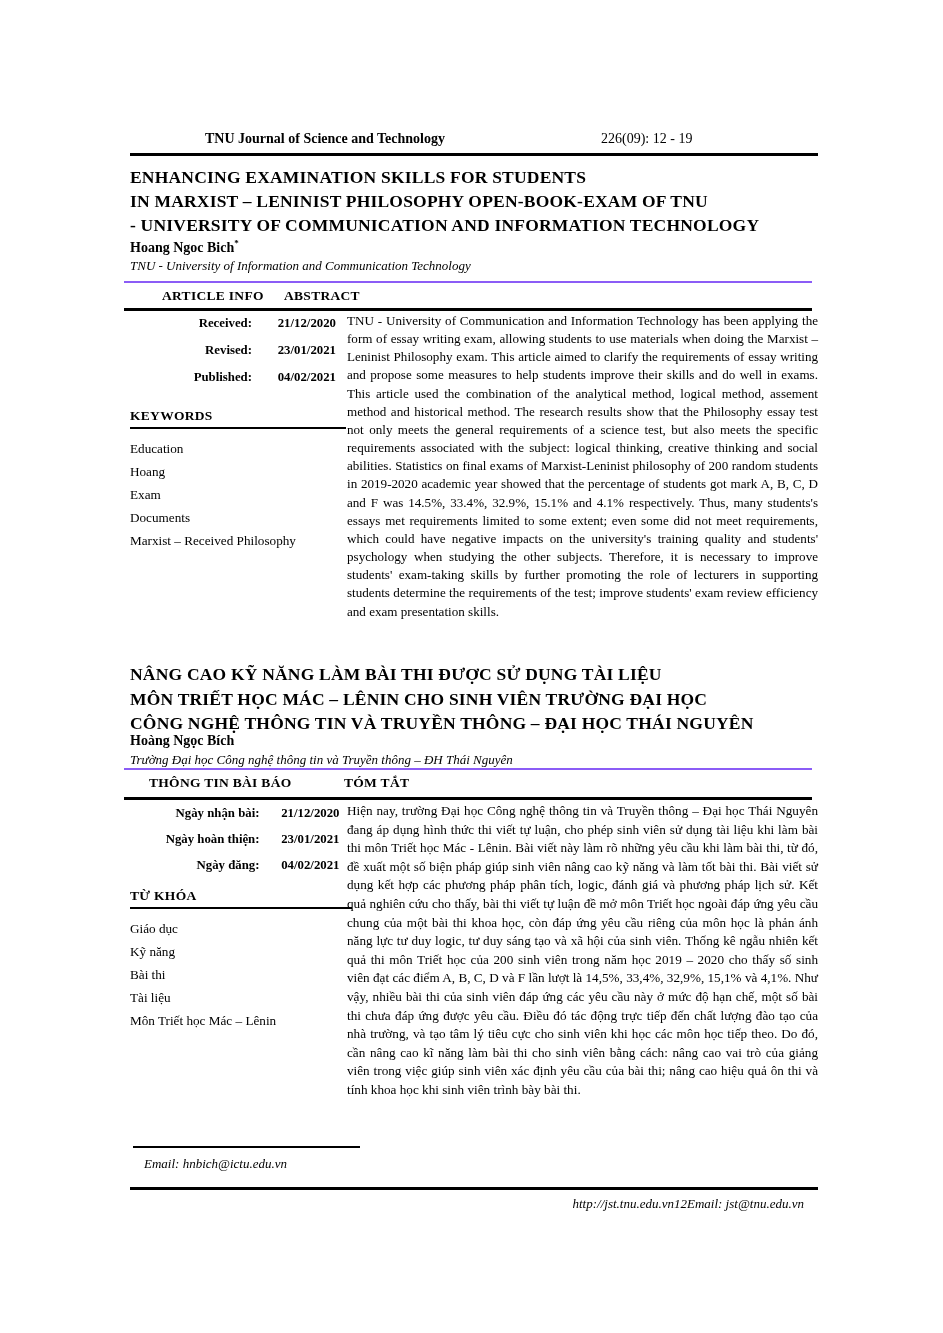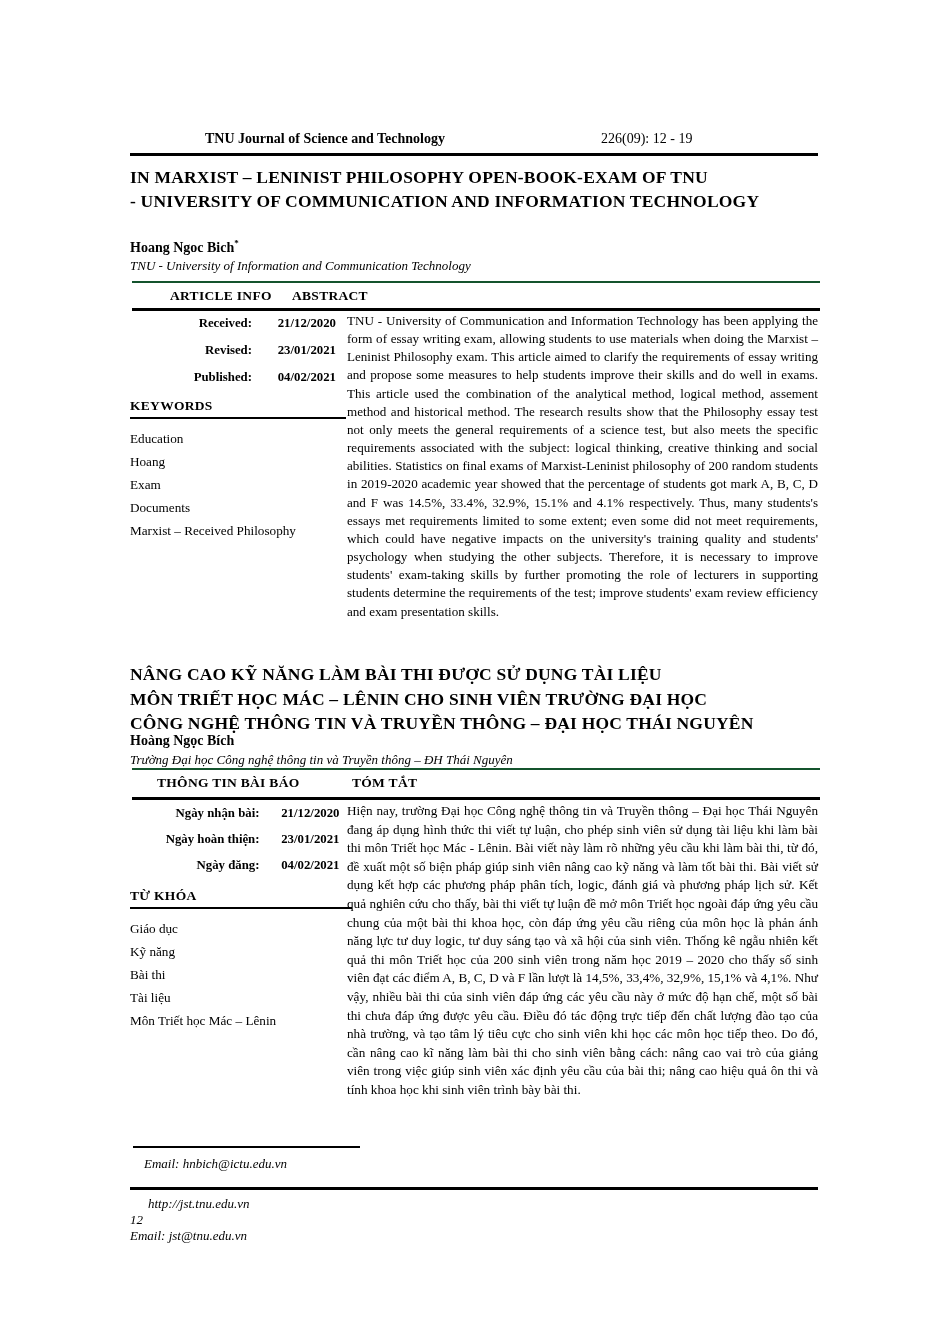--- a/index.html
+++ b/index.html
@@ -16,41 +16,41 @@
   .issue-info   { position:absolute; left:601px; top:131px; font-size:14px; }
   .header-rule  { left:130px; top:153px; width:688px; height:3px; }
 
   
   .title-en { position:absolute; left:130px; top:165px; width:705px;
               font-size:17.5px; font-weight:bold; line-height:24px; letter-spacing:0.2px; }
   .author-en { position:absolute; left:130px; top:238px; font-size:14px; font-weight:bold; }
   .author-en sup { font-size:9px; }
   .affil-en  { position:absolute; left:130px; top:258px; font-size:13px; font-style:italic; }
 
-  .info-head { position:absolute; left:132px; width:688px; box-sizing:border-box;
-               border-top:2px solid #14532d; border-bottom:3px solid #000; }
+  .info-head { position:absolute; left:124px; width:688px; box-sizing:border-box;
+               border-top:2px solid #8b5cf6; border-bottom:3px solid #000; }
   .info-head-en { top:281px; height:30px; }
   .info-head-vi { top:768px; height:32px; }
   .info-head .h { position:absolute; top:5px; font-size:13.5px; font-weight:bold; letter-spacing:0.3px; }
 
   .col-left  { position:absolute; left:130px; width:214px; }
   .col-left-en { top:314px; }
   .col-left-vi { top:804px; }
   .date-row { display:flex; align-items:baseline; }
   .col-left-en .date-row { margin-bottom:9px; }
   .col-left-vi .date-row { margin-bottom:8px;justify-content:center; }
   .date-label { text-align:right; font-weight:bold; font-size:12.8px; line-height:18px; }
   .date-value { text-align:right; font-weight:bold; font-size:12.8px; line-height:18px; }
   .col-left-en .date-label { width:122px; }
   .col-left-en .date-value { width:84px; }
   .col-left-vi .date-label { width:125px; }
   .col-left-vi .date-value { width:80px; }
 
   .kw-head { font-size:13.5px; font-weight:bold; letter-spacing:0.3px; }
-  .col-left-en .kw-head { margin-top:12px; }
+  .col-left-en .kw-head { margin-top:22px; }
   .col-left-vi .kw-head { margin-top:14px; }
   .kw-rule { height:2px; background:#000; margin-top:3px; margin-bottom:8px; }
   .col-left-en .kw-rule { width:216px; }
   .col-left-vi .kw-rule { width:222px; }
   .kw-item { font-size:13.2px; line-height:23px; }
 
   .col-right { position:absolute; left:347px; width:471px; }
   .col-right-en { top:312px; }
   .col-right-vi { top:802px; }
   .abstract-text { text-align:justify; }
@@ -61,35 +61,36 @@
   .title-vi { position:absolute; left:130px; top:662px; width:712px;
               font-size:17.5px; font-weight:bold; line-height:24.5px; letter-spacing:0.2px; }
   .author-vi { position:absolute; left:130px; top:733px; font-size:14px; font-weight:bold; }
   .affil-vi  { position:absolute; left:130px; top:752px; font-size:13px; font-style:italic; }
 
   
   .footnote-rule { left:133px; top:1146px; width:227px; height:2px; }
   .footnote-email { position:absolute; left:144px; top:1156px; font-size:13px; font-style:italic; }
   .footer-rule { left:130px; top:1187px; width:688px; height:3px; }
   .footer-row { position:absolute; left:130px; top:1196px; width:688px;
-                display:flex; justify-content:flex-start; align-items:baseline;
-                font-size:13px; font-style:italic;flex-direction:column; }
+                display:flex; justify-content:flex-end; align-items:baseline;
+                font-size:13px; font-style:italic; }
   .footer-url { padding-left:18px; }
   .footer-email { padding-right:14px; }
 </style>
 </head>
 <body>
 
 <div class="page">
 
   <div class="journal-name">TNU Journal of Science and Technology</div>
   <div class="issue-info">226(09): 12 - 19</div>
   <div class="rule header-rule"></div>
 
   <div class="title-en">
+      <div>ENHANCING EXAMINATION SKILLS FOR STUDENTS</div>
       <div>IN MARXIST – LENINIST PHILOSOPHY OPEN-BOOK-EXAM OF TNU</div>
       <div>- UNIVERSITY OF COMMUNICATION AND INFORMATION TECHNOLOGY</div>
     </div>
   <div class="author-en">
     <span>Hoang Ngoc Bich</span><sup>*</sup>
   </div>
   <div class="affil-en">TNU - University of Information and Communication Technology</div>
 
   <div class="info-head info-head-en">
     <div class="h" style="left:38px;">ARTICLE INFO</div>

